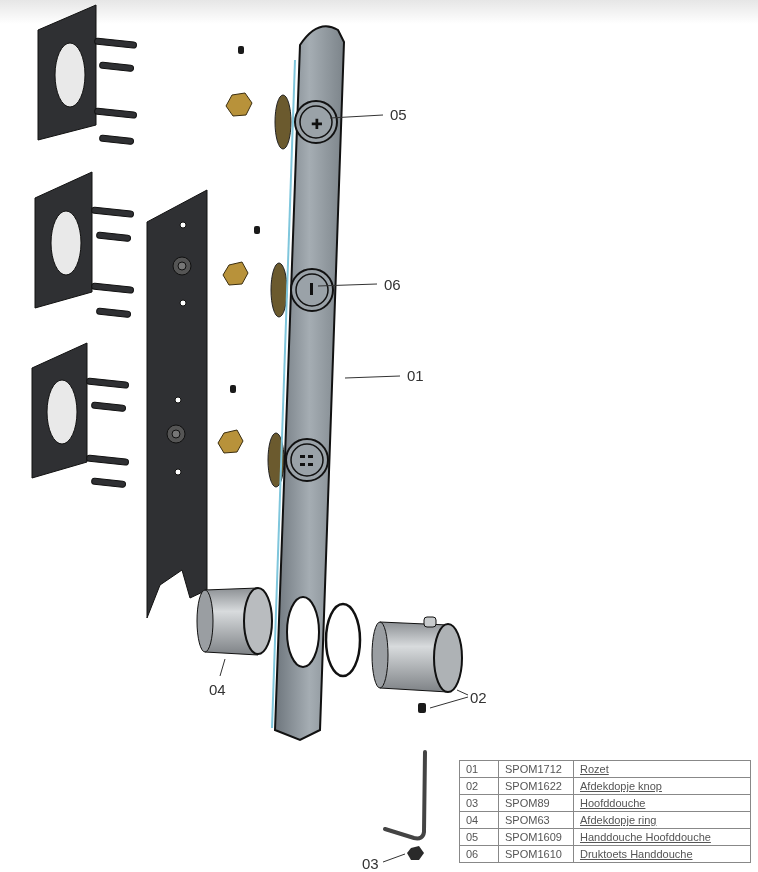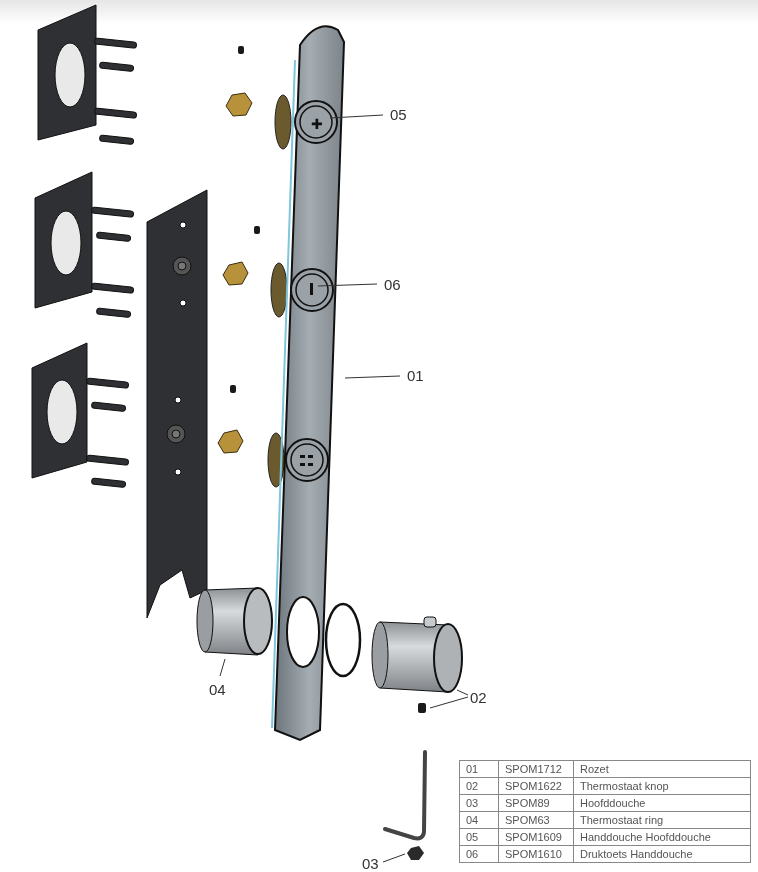--- a/index.html
+++ b/index.html
@@ -4,21 +4,21 @@
 <style>
   html,body{margin:0;padding:0;background:#fff;}
   body{width:758px;height:872px;position:relative;overflow:hidden;font-family:"Liberation Sans",sans-serif;}
   .topfade{position:absolute;left:0;top:0;width:758px;height:24px;background:linear-gradient(#e6e6e6,#fff);}
   svg.diagram{position:absolute;left:0;top:0;}
   .callout{position:absolute;font-size:15px;color:#333;font-family:"Liberation Sans",sans-serif;}
   table.parts{position:absolute;left:459px;top:760px;border-collapse:collapse;font-size:11px;color:#555;}
   table.parts td{border:1px solid #888;height:16px;padding:0 6px;white-space:nowrap;}
   table.parts td.c0{width:26px;}
   table.parts td.c1{width:62px;}
-  table.parts td.c2{width:164px;}
+  table.parts td.c2{width:164px;text-decoration:underline;}
 </style>
 </head>
 <body>
 
 <div class="topfade"></div>
 
 <svg class="diagram" width="758" height="872" viewBox="0 0 758 872">
   <defs>
     <linearGradient id="rozetG" x1="0" x2="1">
       <stop offset="0" stop-color="#6e767d"></stop>
@@ -149,31 +149,31 @@
 <table class="parts">
   <tbody>
     <tr>
       <td class="c0">01</td>
       <td class="c1">SPOM1712</td>
       <td class="c2">Rozet</td>
     </tr>
     <tr>
       <td class="c0">02</td>
       <td class="c1">SPOM1622</td>
-      <td class="c2">Thermostaat knop</td>
+      <td class="c2">Afdekdopje knop</td>
     </tr>
     <tr>
       <td class="c0">03</td>
       <td class="c1">SPOM89</td>
       <td class="c2">Hoofddouche</td>
     </tr>
     <tr>
       <td class="c0">04</td>
       <td class="c1">SPOM63</td>
-      <td class="c2">Thermostaat ring</td>
+      <td class="c2">Afdekdopje ring</td>
     </tr>
     <tr>
       <td class="c0">05</td>
       <td class="c1">SPOM1609</td>
       <td class="c2">Handdouche Hoofddouche</td>
     </tr>
     <tr>
       <td class="c0">06</td>
       <td class="c1">SPOM1610</td>
       <td class="c2">Druktoets Handdouche</td>

